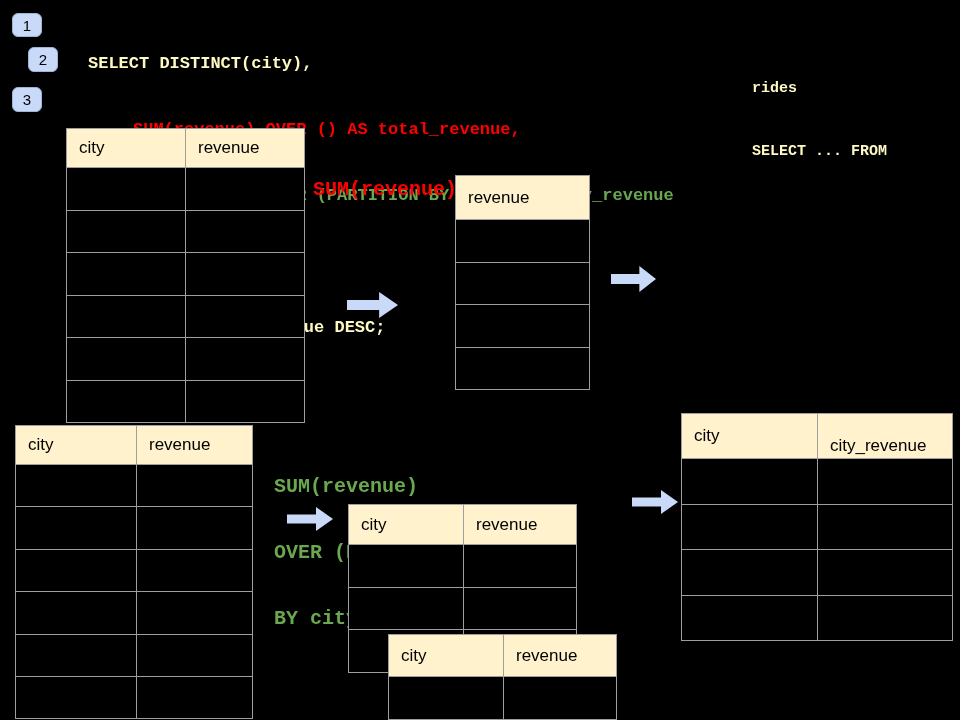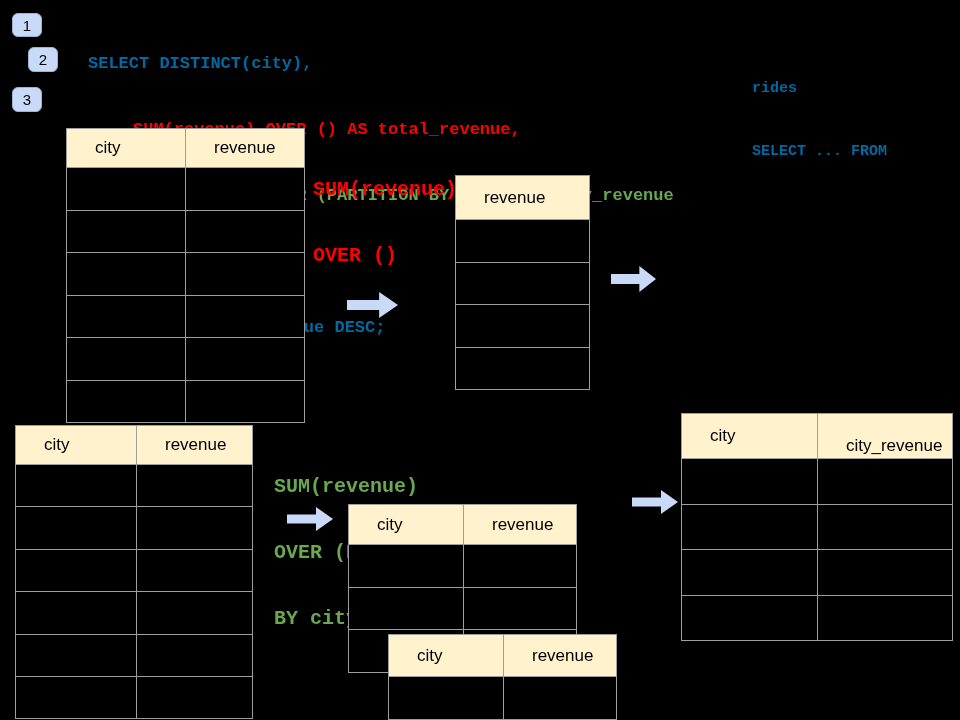--- a/index.html
+++ b/index.html
@@ -13,21 +13,21 @@
     background:#c9daf8; border:1px solid #9db4d6; border-radius:6px;
     color:#000; font:15px "Liberation Sans", sans-serif;
     display:flex; align-items:center; justify-content:center;
   }
   #badge-1 { left:12px; top:13px; }
   #badge-2 { left:28px; top:47px; height:25px; }
   #badge-3 { left:12px; top:87px; height:25px; }
 
   
   .code { font-family:"Liberation Mono", "DejaVu Sans Mono", monospace; font-weight:bold; white-space:pre; }
-  .purple { color:#0369a1; }
+  .purple { color:#fef9c3; }
   .red    { color:#ff0000; }
   .green  { color:#6aa84f; }
 
   .sql-block { position:absolute; left:88px; top:9px; font-size:17px; line-height:22px; }
   .sql-line.indent-2 { padding-left:22px; }
   .sql-line.indent-4 { padding-left:45px; }
 
   .side-note { position:absolute; left:752px; top:36px; font-size:15px; line-height:21px; }
 
   .annotation { position:absolute; font-size:20px; line-height:22px; }
@@ -45,21 +45,21 @@
   #arrow-4 { left:632px; top:490px; width:46px; height:24px; }
 
   
   .tbl { position:absolute; display:flex; flex-direction:column; border:1px solid #9e9e9e; background:#000; }
   .tbl .hrow { display:flex; background:#fff2cc; border-bottom:1px solid #9e9e9e; }
   .tbl .trow { display:flex; border-bottom:1px solid #9e9e9e; }
   .tbl .trow:last-child { border-bottom:none; }
   .tbl .hcell, .tbl .tcell { box-sizing:border-box; border-right:1px solid #9e9e9e; }
   .tbl .hcell:last-child, .tbl .tcell:last-child { border-right:none; }
   .tbl .hcell {
-    font-size:17px; color:#000; padding-left:28px;
+    font-size:17px; color:#000; padding-left:12px;
     display:flex; align-items:center;
   }
 
   #tbl-source-top { left:66px;  top:128px; }
   #tbl-source-top .hrow { height:38px; }
   #tbl-source-top .trow { height:41.5px; }
   #tbl-source-top .c0 { width:119px; } #tbl-source-top .c1 { width:118px; }
 
   #tbl-total-step { left:455px; top:175px; }
   #tbl-total-step .hrow { height:43px; }
@@ -103,21 +103,20 @@
     <div class="sql-line indent-2 purple">ORDER by city_revenue DESC;</div>
   </div>
 
   <div class="side-note code purple">
     <div>rides</div>
     <div>SELECT ... FROM</div>
   </div>
 
   <div class="annotation code red" id="ann-total">
     <div>SUM(revenue)</div>
-    <div>OVER ()</div>
   </div>
 
   <div class="annotation code green" id="ann-partition">
     <div>SUM(revenue)</div>
     <div>OVER (PARTITION</div>
     <div>BY city)</div>
   </div>
 
   <div class="arrow" id="arrow-1"></div>
   <div class="arrow" id="arrow-2"></div>

